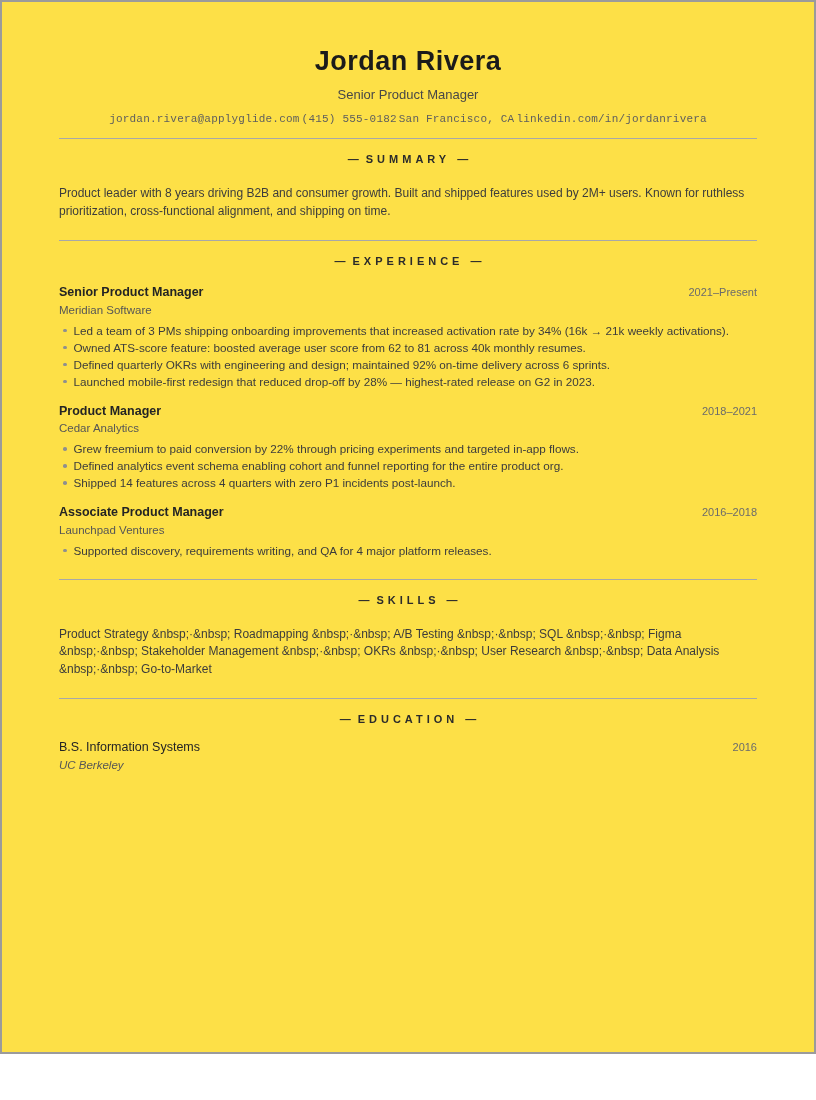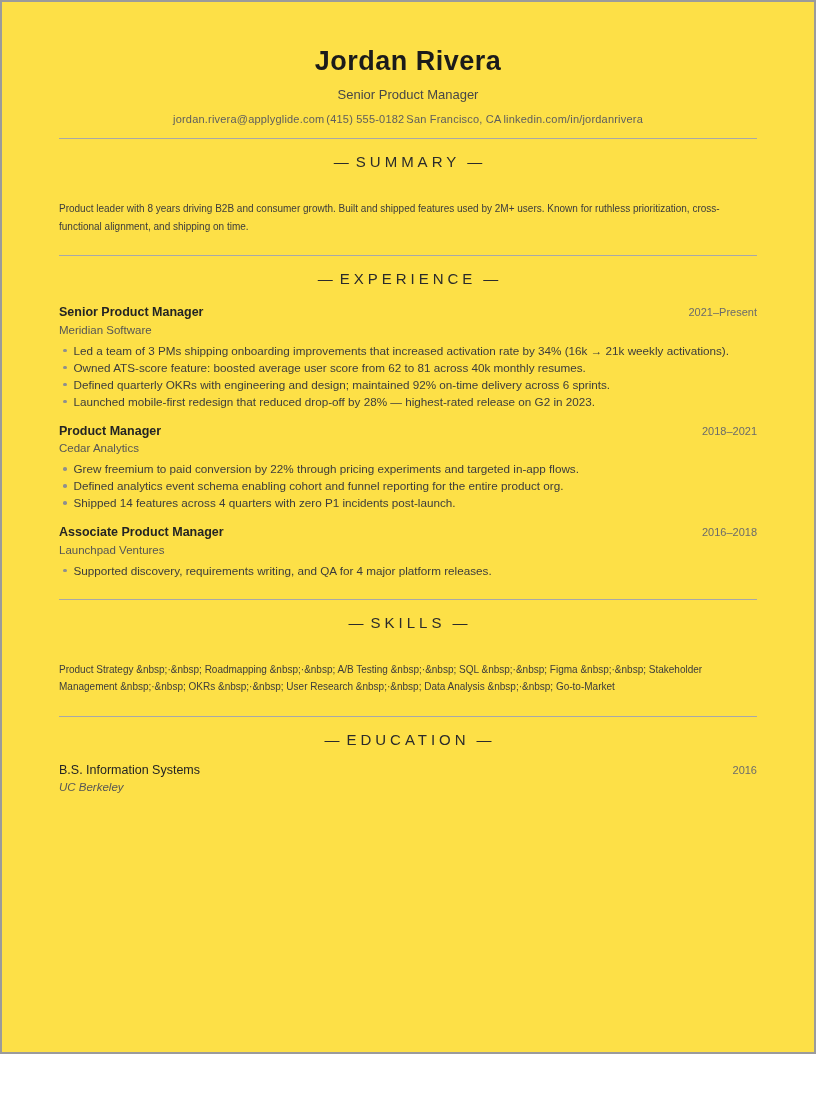--- a/index.html
+++ b/index.html
@@ -34,42 +34,43 @@
     color: #474747;
   }
   .contact-row {
     margin-top: 11px;
     display: flex;
     justify-content: center;
     gap: 2px;
     font-size: 11px;
     letter-spacing: 0.2px;
     color: #5e5e5e;
+    font-family: Liberation Mono, monospace;
   }
 
   
   .rule {
     border: none;
     border-top: 1px solid #a8a8a8;
     margin: 0;
   }
   .rule-first { margin-top: 13px; }
   .section-title {
     margin: 14px 0 0;
     text-align: center;
-    font-size: 15px;
-    font-weight: normal;
+    font-size: 11px;
+    font-weight: bold;
     color: #2b2b2b;
   }
   .section-title .word { letter-spacing: 4px; margin: 0 7px; }
   .section-title .dash { letter-spacing: 0; color: #2b2b2b; }
 
   .body-text {
-    margin-top: 30px;
-    font-size: 10px;
+    margin-top: 20px;
+    font-size: 12px;
     line-height: 17.5px;
     color: #3c3c3c;
   }
   .section-gap { height: 20px; }
 
   
   .job { margin-top: 14px; }
   .job-first { margin-top: 18px; }
   .job-head {
     display: flex;

